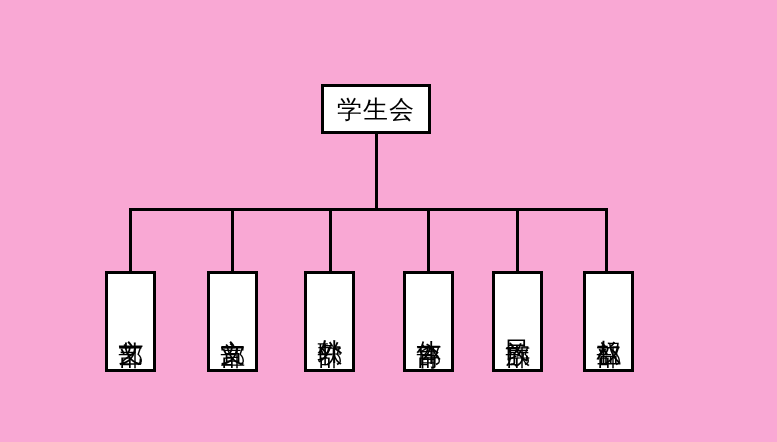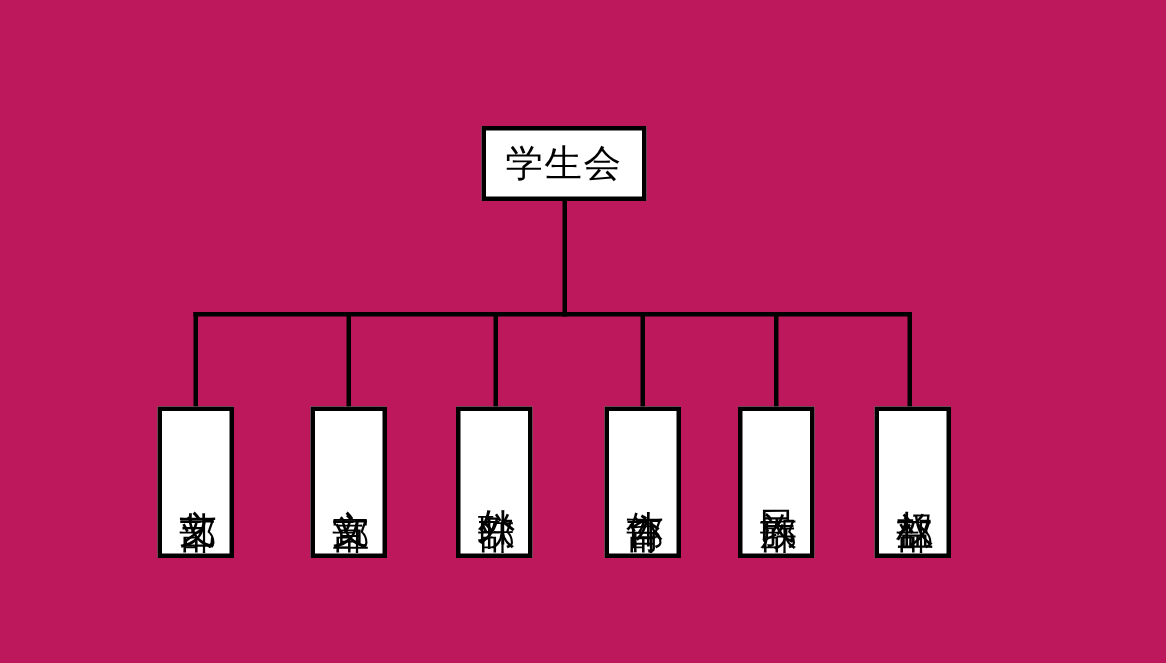--- a/index.html
+++ b/index.html
@@ -7,21 +7,21 @@
     padding: 0;
     background: #ffffff;
   }
   body {
     font-family: "Liberation Serif", "DejaVu Serif", serif;
   }
   #canvas {
     position: relative;
     width: 777px;
     height: 442px;
-    background: #be185d;
+    background: #f9a8d4;
     overflow: hidden;
   }
   .node {
     position: absolute;
     box-sizing: border-box;
     border: 3px solid #000000;
     background: #ffffff;
     display: flex;
     align-items: center;
     justify-content: center;

